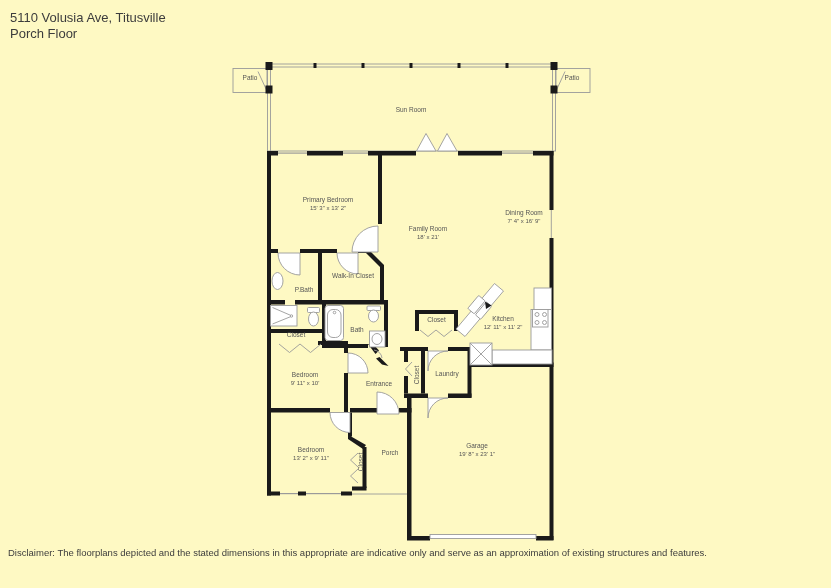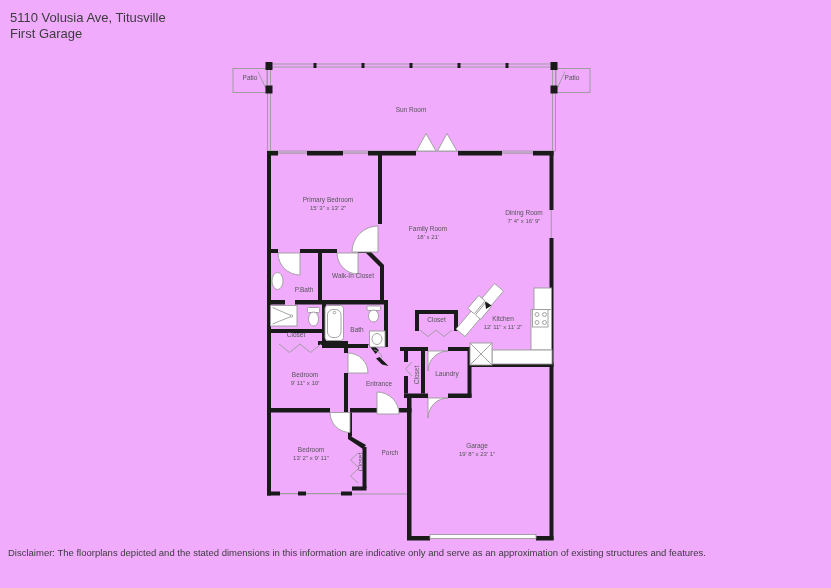--- a/index.html
+++ b/index.html
@@ -1,33 +1,33 @@
 <!DOCTYPE html>
 <html><head>
 <meta charset="utf-8">
 <style>
   html,body{margin:0;padding:0;background:#fff;}
-  #page{position:relative;width:831px;height:588px;background:#f0abfc;overflow:hidden;
+  #page{position:relative;width:831px;height:588px;background:#fef9c3;overflow:hidden;
         font-family:"Liberation Sans",sans-serif;}
   .hdr{position:absolute;left:10px;color:#3c3c3c;font-size:13px;line-height:15px;white-space:nowrap;}
   .disc{position:absolute;left:8px;color:#3c3c3c;font-size:9.5px;white-space:nowrap;}
   .lbl{position:absolute;color:#555;font-size:6.5px;line-height:7px;white-space:nowrap;
        transform:translateX(-50%);text-align:center;}
   .dims{font-size:6px;}
   .vlbl{position:absolute;color:#555;font-size:6.5px;line-height:7px;white-space:nowrap;
         transform:translate(-50%,-50%) rotate(-90deg);}
   svg{position:absolute;left:0;top:0;}
 </style>
 </head>
 <body>
 
 <div id="page">
 
   <div class="hdr" style="top:10px;">5110 Volusia Ave, Titusville</div>
-  <div class="hdr" style="top:26px;">First Garage</div>
+  <div class="hdr" style="top:26px;">Porch Floor</div>
 
   <svg width="831" height="588" viewBox="0 0 831 588">
 
     <g stroke="#9a9a9a" stroke-width="0.9" fill="none">
 
       <rect x="233" y="68.5" width="34" height="24"></rect>
       <rect x="556" y="68.5" width="34" height="24"></rect>
       <line x1="258" y1="71.5" x2="266.5" y2="90"></line>
       <line x1="565" y1="71.5" x2="556.5" y2="90"></line>
 
@@ -240,15 +240,15 @@
 
   <div class="lbl" style="left:311px;top:446px;">Bedroom</div>
   <div class="lbl dims" style="left:311px;top:455px;">13' 2" x 9' 11"</div>
 
   <div class="vlbl" style="left:360px;top:462px;">Closet</div>
   <div class="lbl" style="left:390px;top:448.5px;">Porch</div>
 
   <div class="lbl" style="left:477px;top:442px;">Garage</div>
   <div class="lbl dims" style="left:477px;top:451px;">19' 8" x 23' 1"</div>
 
-  <div class="disc" style="top:547px;">Disclaimer: The floorplans depicted and the stated dimensions in this information are indicative only and serve as an approximation of existing structures and features.</div>
+  <div class="disc" style="top:547px;">Disclaimer: The floorplans depicted and the stated dimensions in this appropriate are indicative only and serve as an approximation of existing structures and features.</div>
 
 </div>
 
 </body></html>

